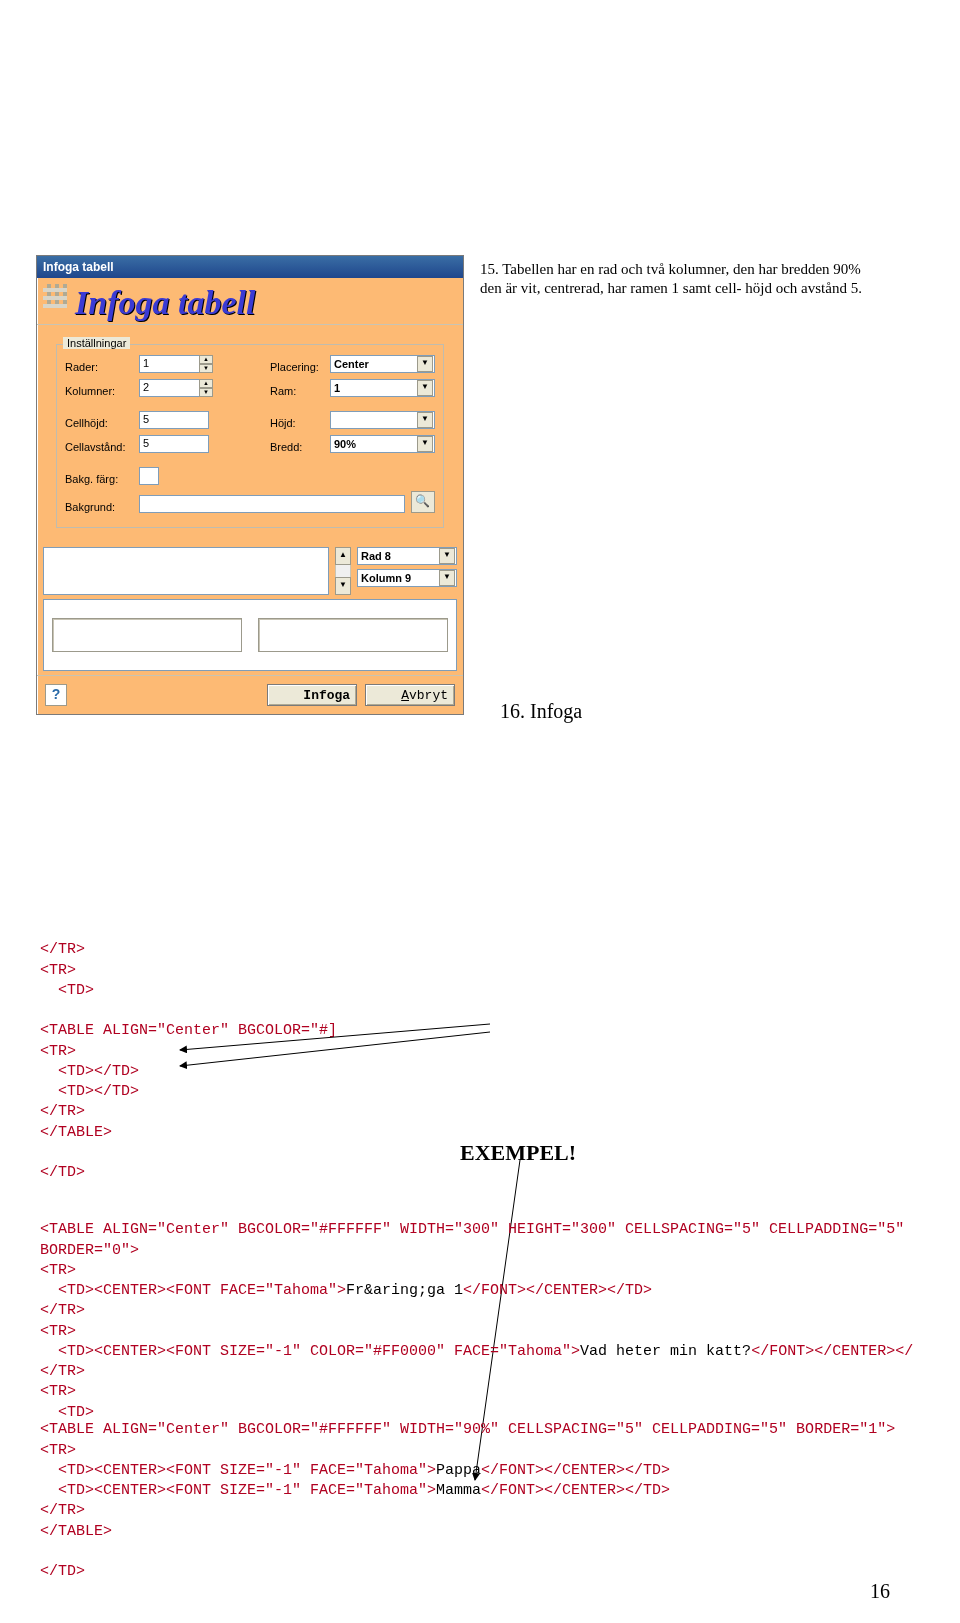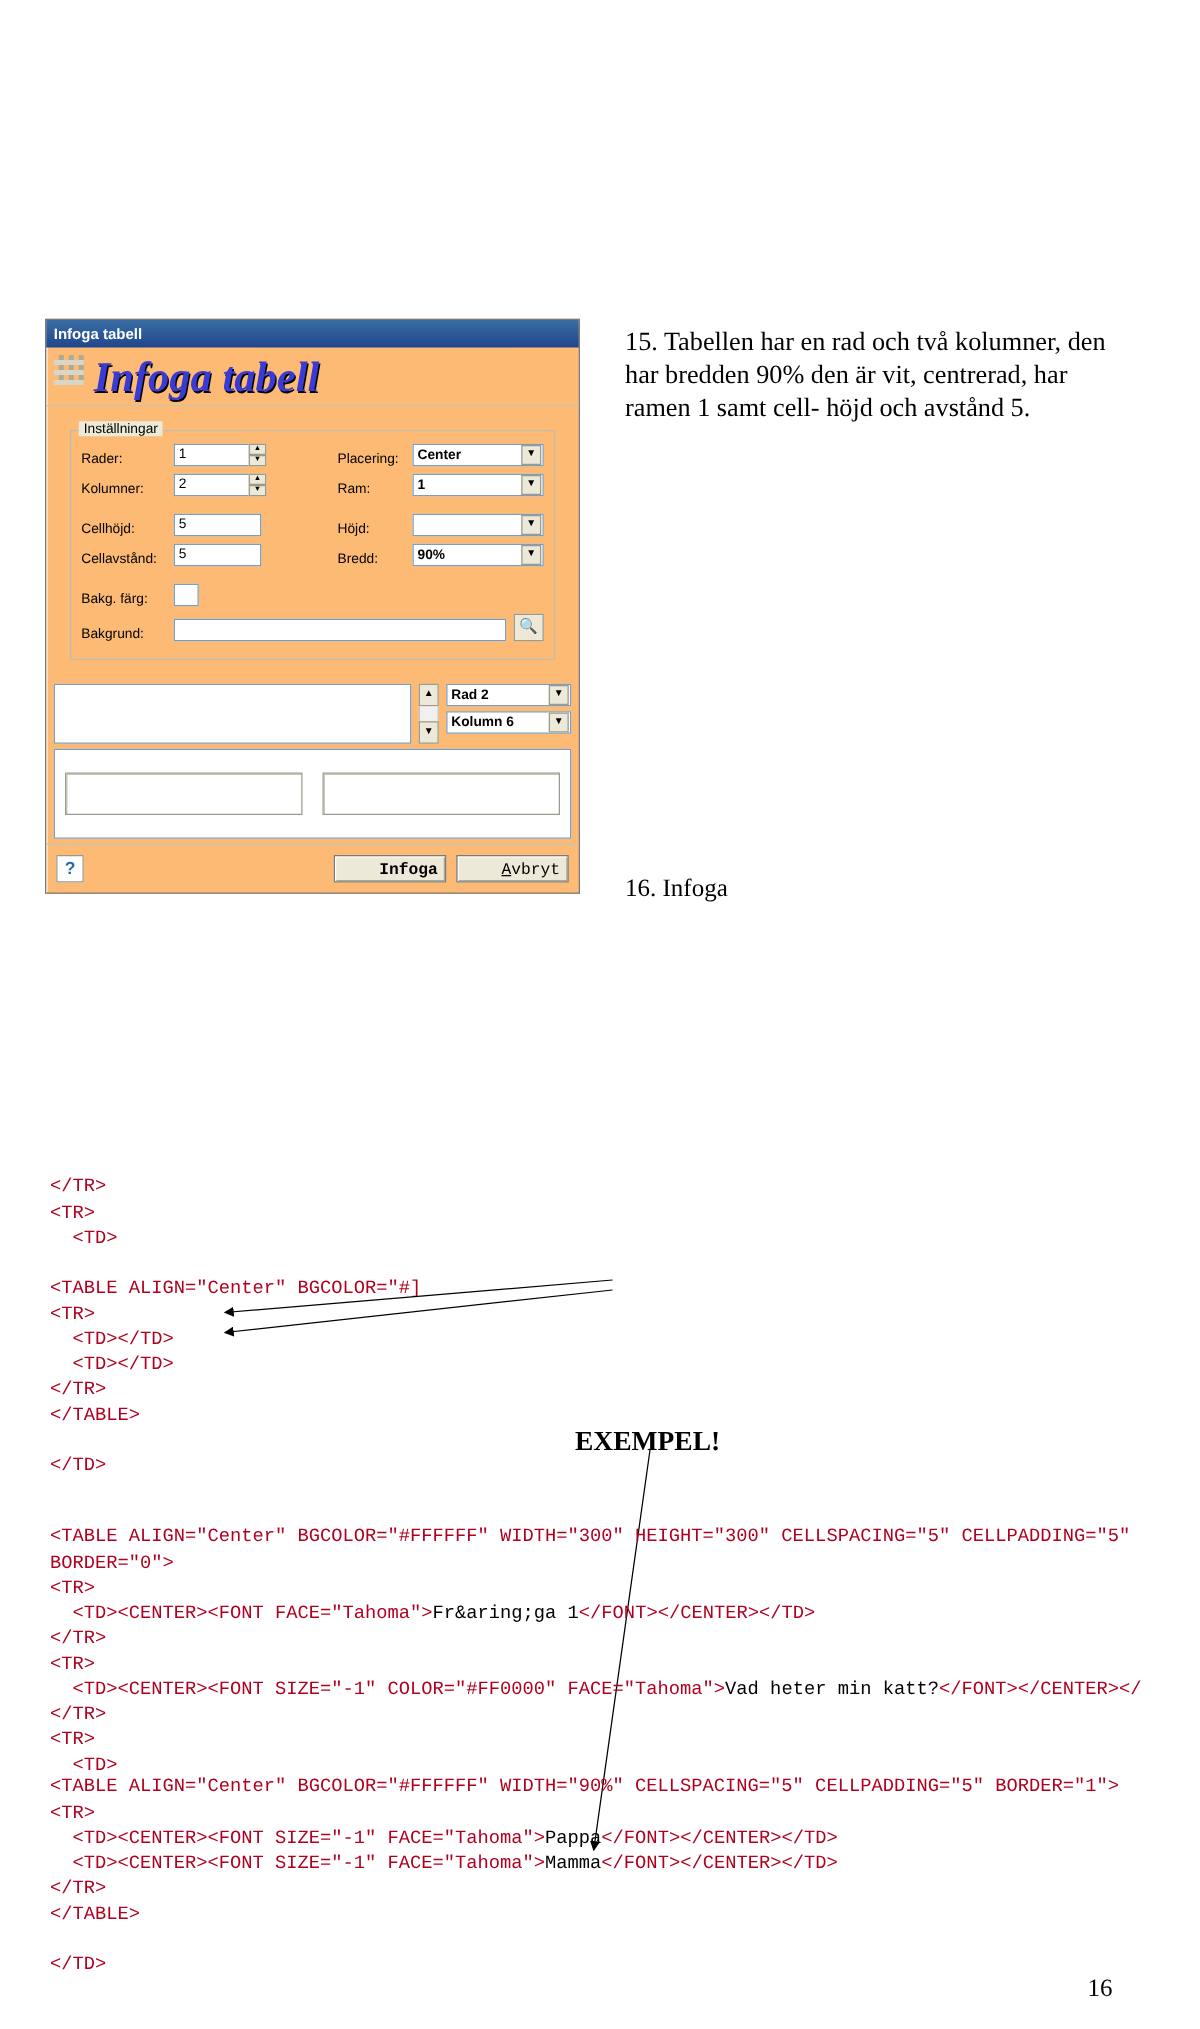--- a/index.html
+++ b/index.html
@@ -275,24 +275,24 @@
     font-family: Liberation Mono, monospace;
     font-size: 13px;
     cursor: pointer;
     padding-left: 35px;
   }
   .btn.primary { font-weight: bold; }
 
   
   .body-text {
     position: absolute;
-    left: 500px;
+    left: 480px;
     top: 260px;
     width: 400px;
-    font-size: 21px;
+    font-size: 15px;
     line-height: 1.25;
   }
 
   
   .code {
     font-family: "Courier New", monospace;
     font-size: 15px;
     line-height: 1.35;
     white-space: pre;
   }
@@ -461,25 +461,25 @@
 
     <div class="listrow">
       <div class="listbox"></div>
       <div class="scrollbar">
         <div class="sbtn">▲</div>
         <div class="track"></div>
         <div class="sbtn">▼</div>
       </div>
       <div class="listcol">
         <div class="select">
-          <span>Rad 2</span>
+          <span>Rad 8</span>
           <span class="arrow">▼</span>
         </div>
         <div class="select">
-          <span>Kolumn 6</span>
+          <span>Kolumn 9</span>
           <span class="arrow">▼</span>
         </div>
       </div>
     </div>
 
     <div class="preview">
       <div class="preview-cell"></div>
       <div class="preview-cell"></div>
     </div>
 

